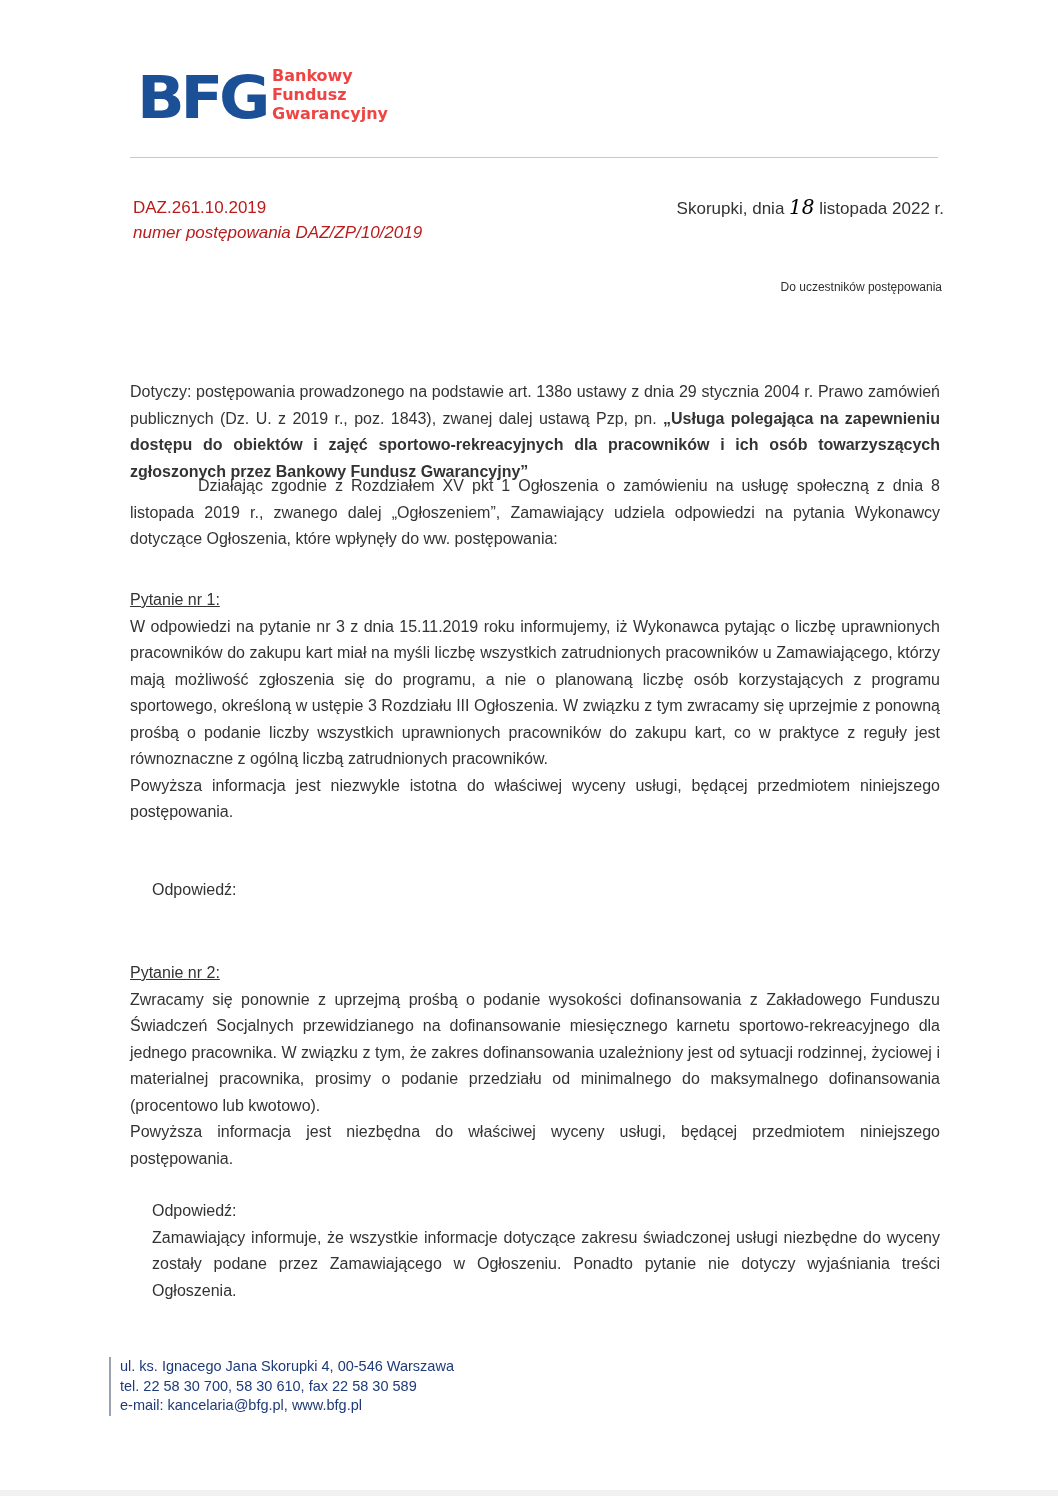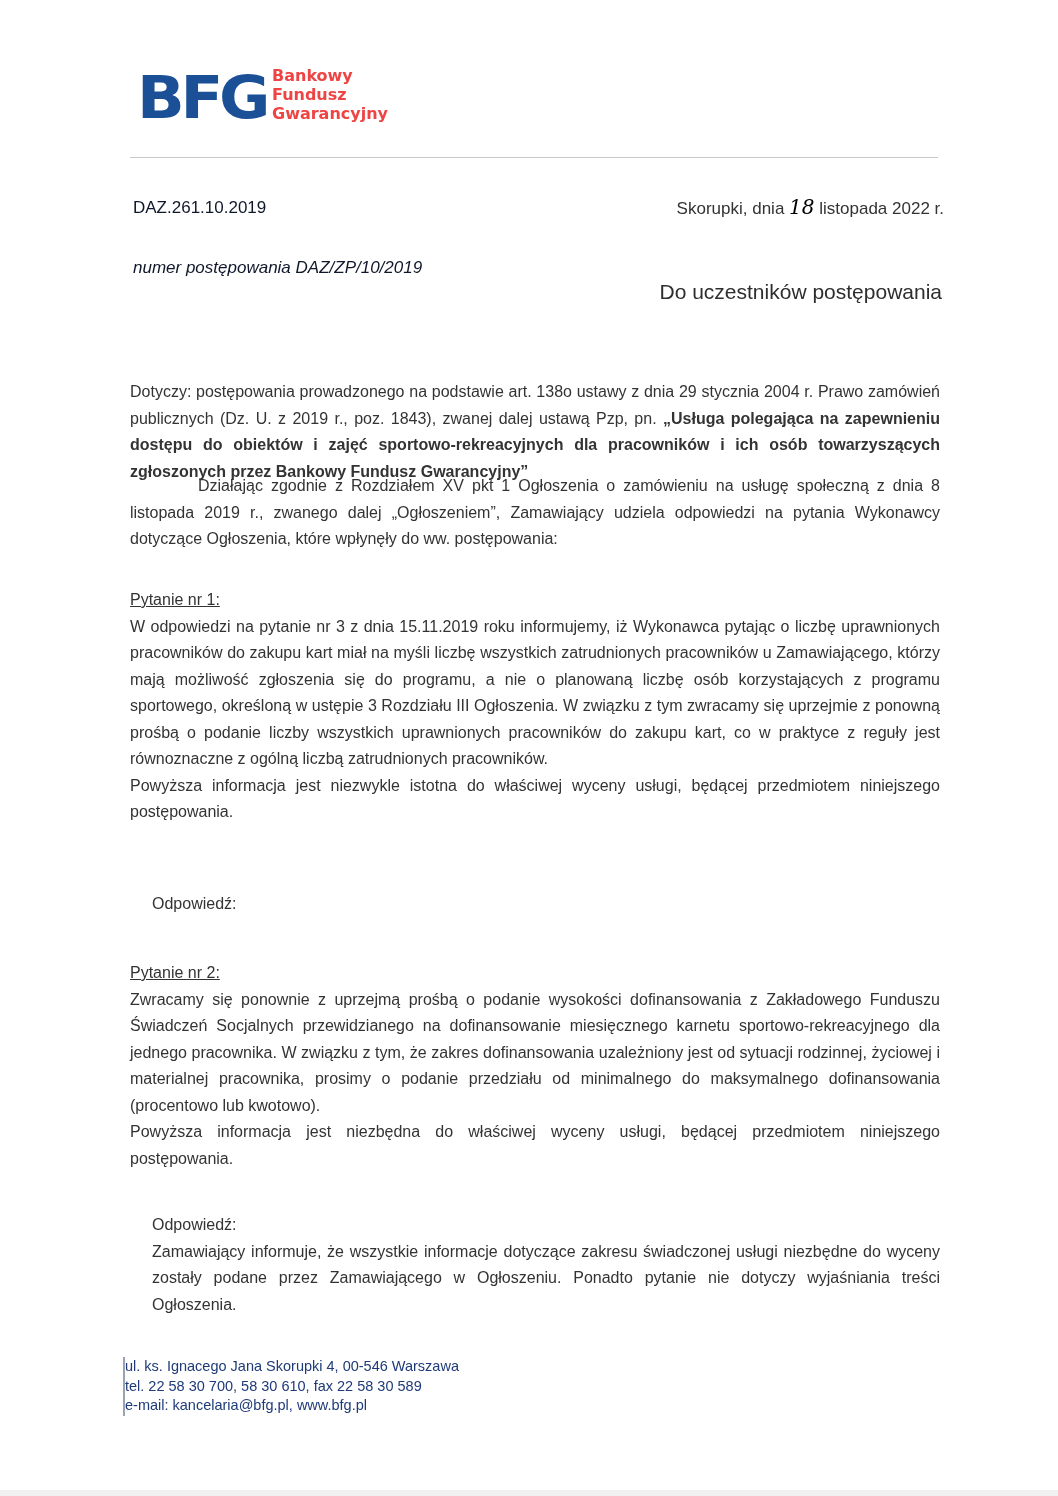--- a/index.html
+++ b/index.html
@@ -3,31 +3,31 @@
   <meta charset="utf-8">
   <style>
     html, body { margin: 0; padding: 0; background: #ffffff; }
     body { width: 1058px; height: 1496px; position: relative; overflow: hidden; font-family: "Liberation Sans", sans-serif; color: #2a2a2a; }
     .page { position: absolute; left: 0; top: 0; width: 1058px; height: 1202px; background: #fff; }
     .logo { position: absolute; left: 137px; top: 66px; height: 64px; display: flex; align-items: center; }
     .logo-mark { font-family: "DejaVu Sans", sans-serif; font-weight: bold; font-size: 58px; letter-spacing: -4px; color: #1b4f96; line-height: 1; transform: scaleX(1.08); transform-origin: left center; }
     .logo-text { position: absolute; left: 135px; top: 0px; color: #ef4444; font-size: 16px; line-height: 19px; font-weight: bold; font-family: "DejaVu Sans", sans-serif; }
     .logo-text div { white-space: nowrap; }
     .header-rule { position: absolute; left: 130px; top: 157px; width: 808px; height: 1px; background: #c5c9cc; }
-    .ref { position: absolute; left: 133px; top: 195px; font-size: 17px; line-height: 25px; color: #0f172a; }
-    .ref .proc { font-style: italic; margin-top: 35px; }
+    .ref { position: absolute; left: 133px; top: 195px; font-size: 17px; line-height: 25px; color: #b91c1c; }
+    .ref .proc { font-style: italic; }
     .date { position: absolute; right: 114px; top: 195px; font-size: 17px; color: #333; white-space: nowrap; }
     .date .hand { color: #000000; font-family: "DejaVu Serif", serif; font-style: italic; font-size: 20px; }
-    .addressee { position: absolute; right: 116px; top: 280px; font-size: 21px; color: #2e2e2e; }
+    .addressee { position: absolute; right: 116px; top: 280px; font-size: 12px; color: #2e2e2e; }
     .body-text { position: absolute; left: 130px; width: 810px; font-size: 16px; line-height: 26.5px; color: #333; text-align: justify; }
     .bold { font-weight: bold; }
     .indent { text-indent: 68px; }
     .q-head { text-decoration: underline; }
-    .answer { padding-left: 22px; margin-top: 14px; }
-    .footer { position: absolute; left: 123px; top: 1357px; border-left: 2px solid #9aa4b0; font-size: 14.5px; line-height: 19.5px; color: #1e3a78; }
+    .answer { padding-left: 22px; }
+    .footer { position: absolute; left: 109px; top: 1357px; border-left: 2px solid #9aa4b0; padding-left: 9px; font-size: 14.5px; line-height: 19.5px; color: #1e3a78; }
     .footer div { white-space: nowrap; }
     .scan-edge { position: absolute; left: 0; top: 1490px; width: 1058px; height: 6px; background: #f1f1f1; }
   </style>
 </head>
 <body>
 
 <div class="page">
 
   <div class="logo">
     <span class="logo-mark">BFG</span>

